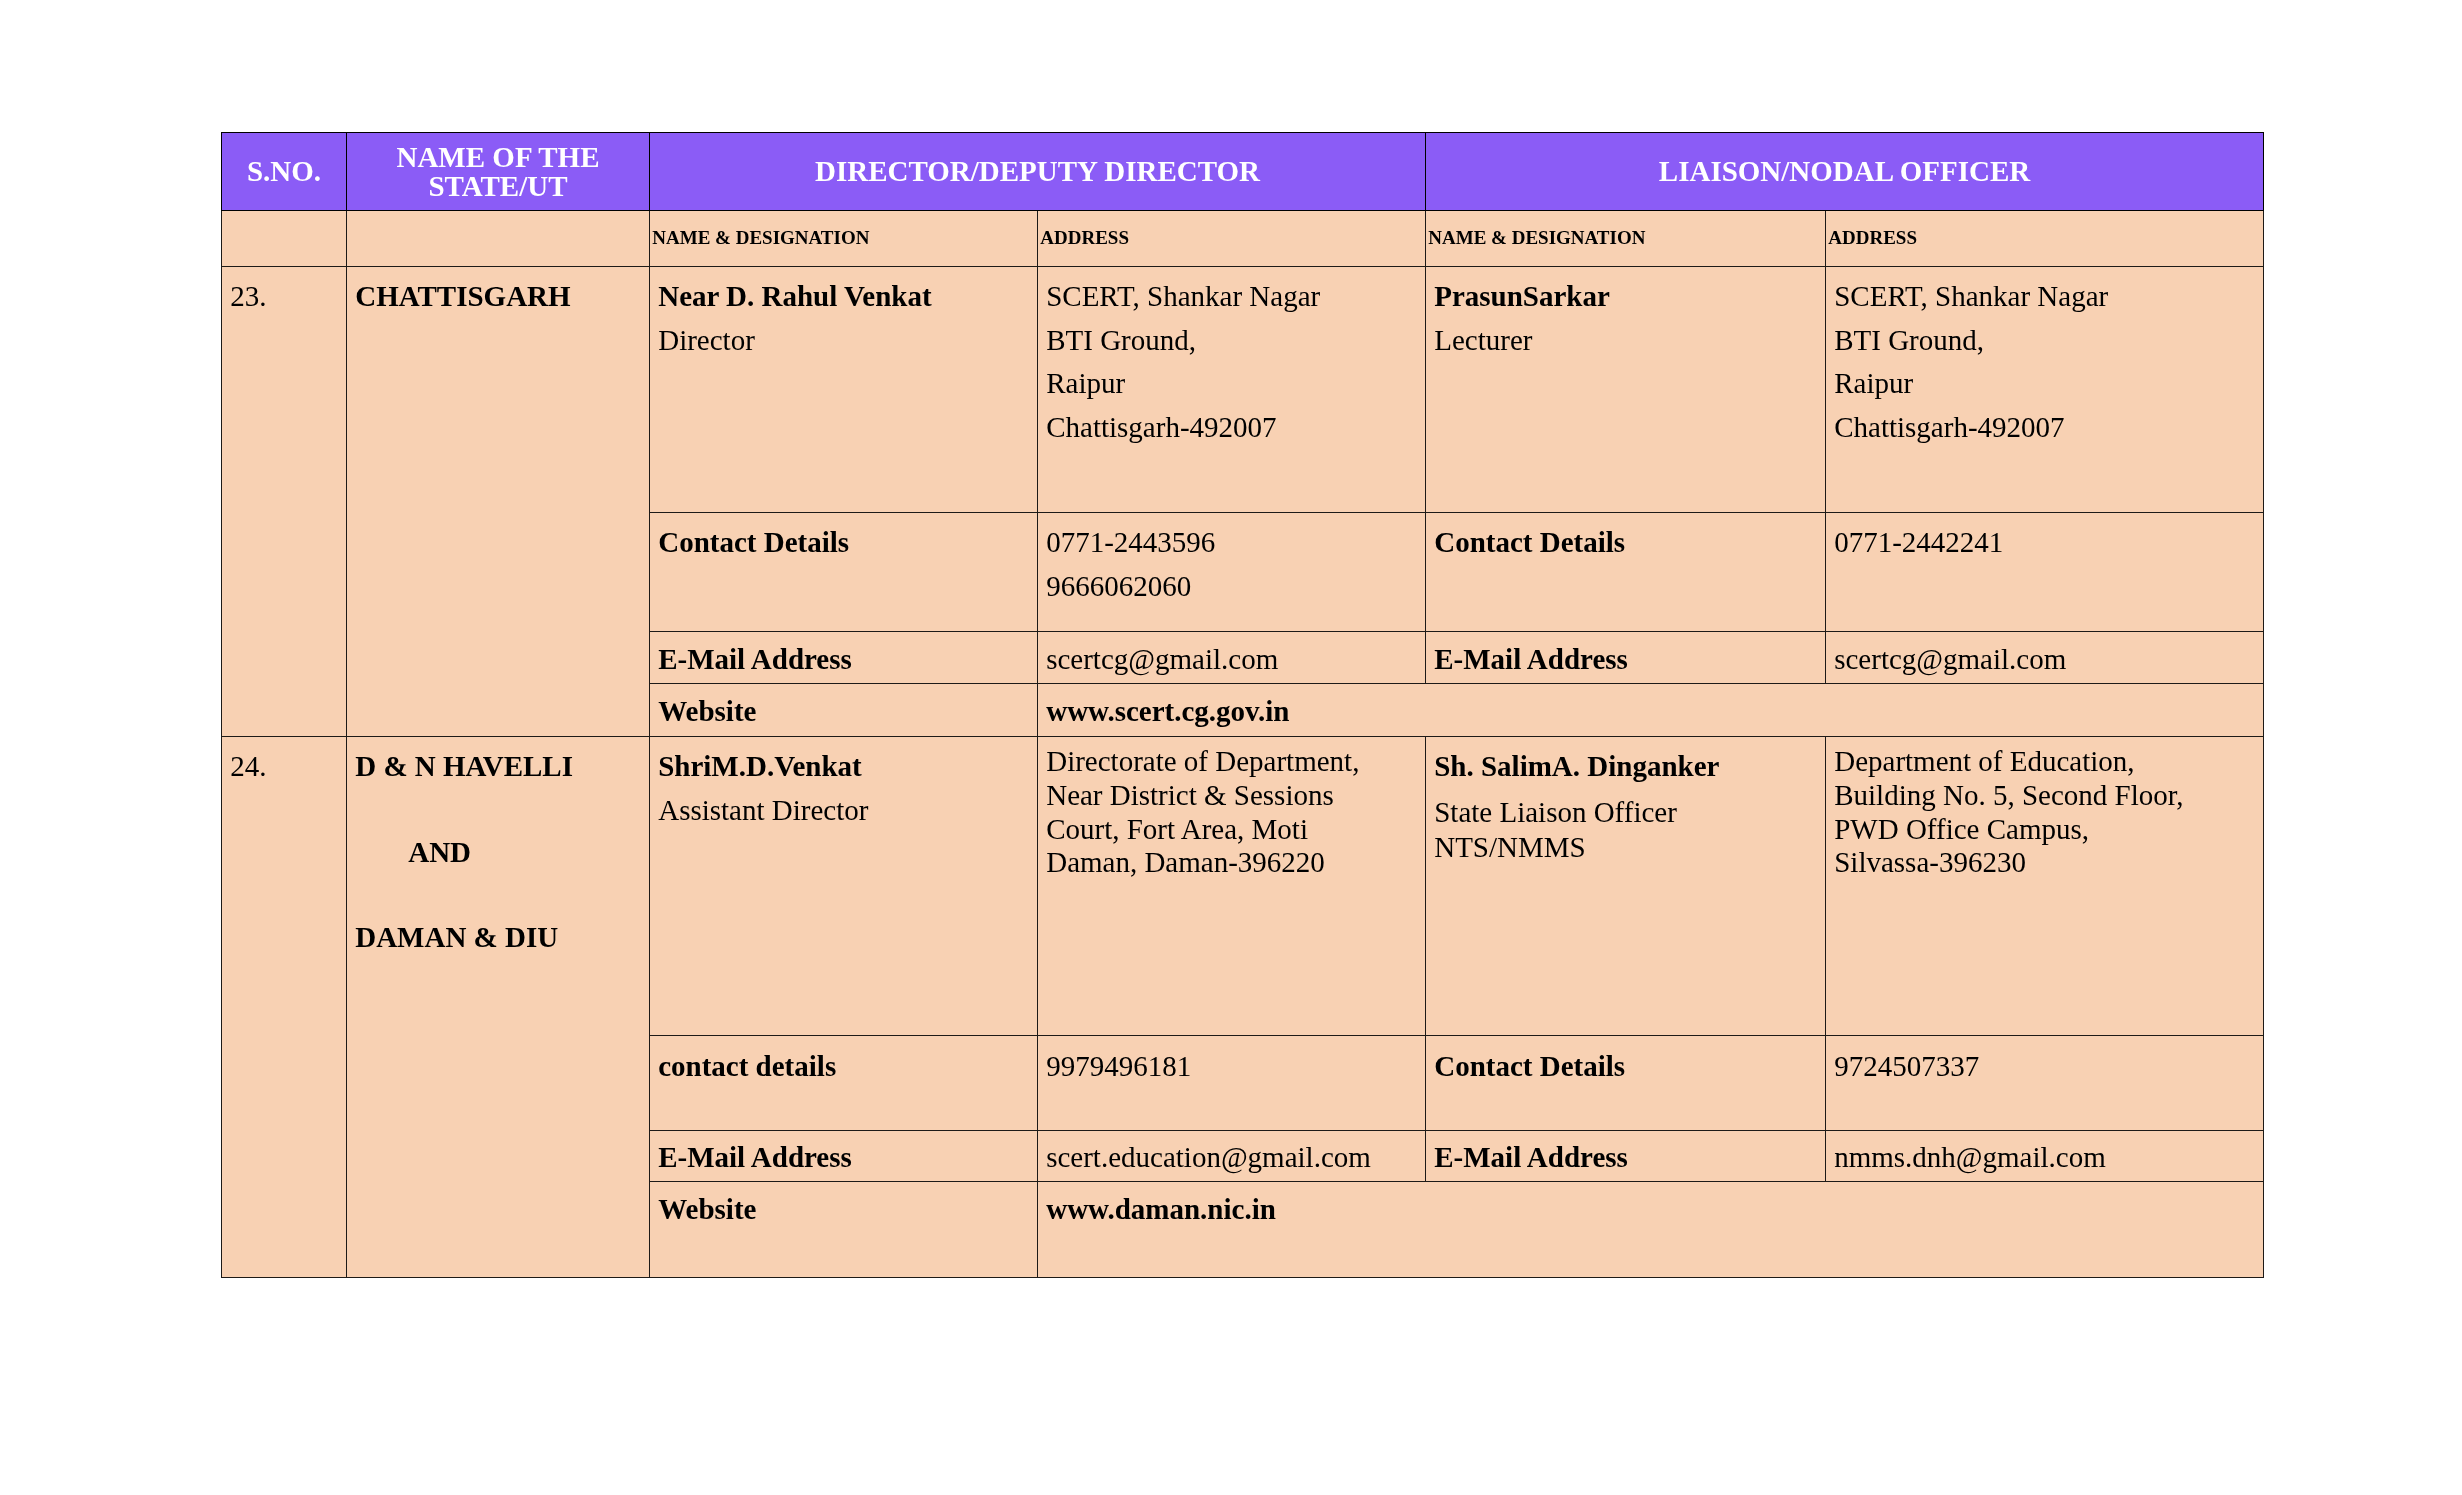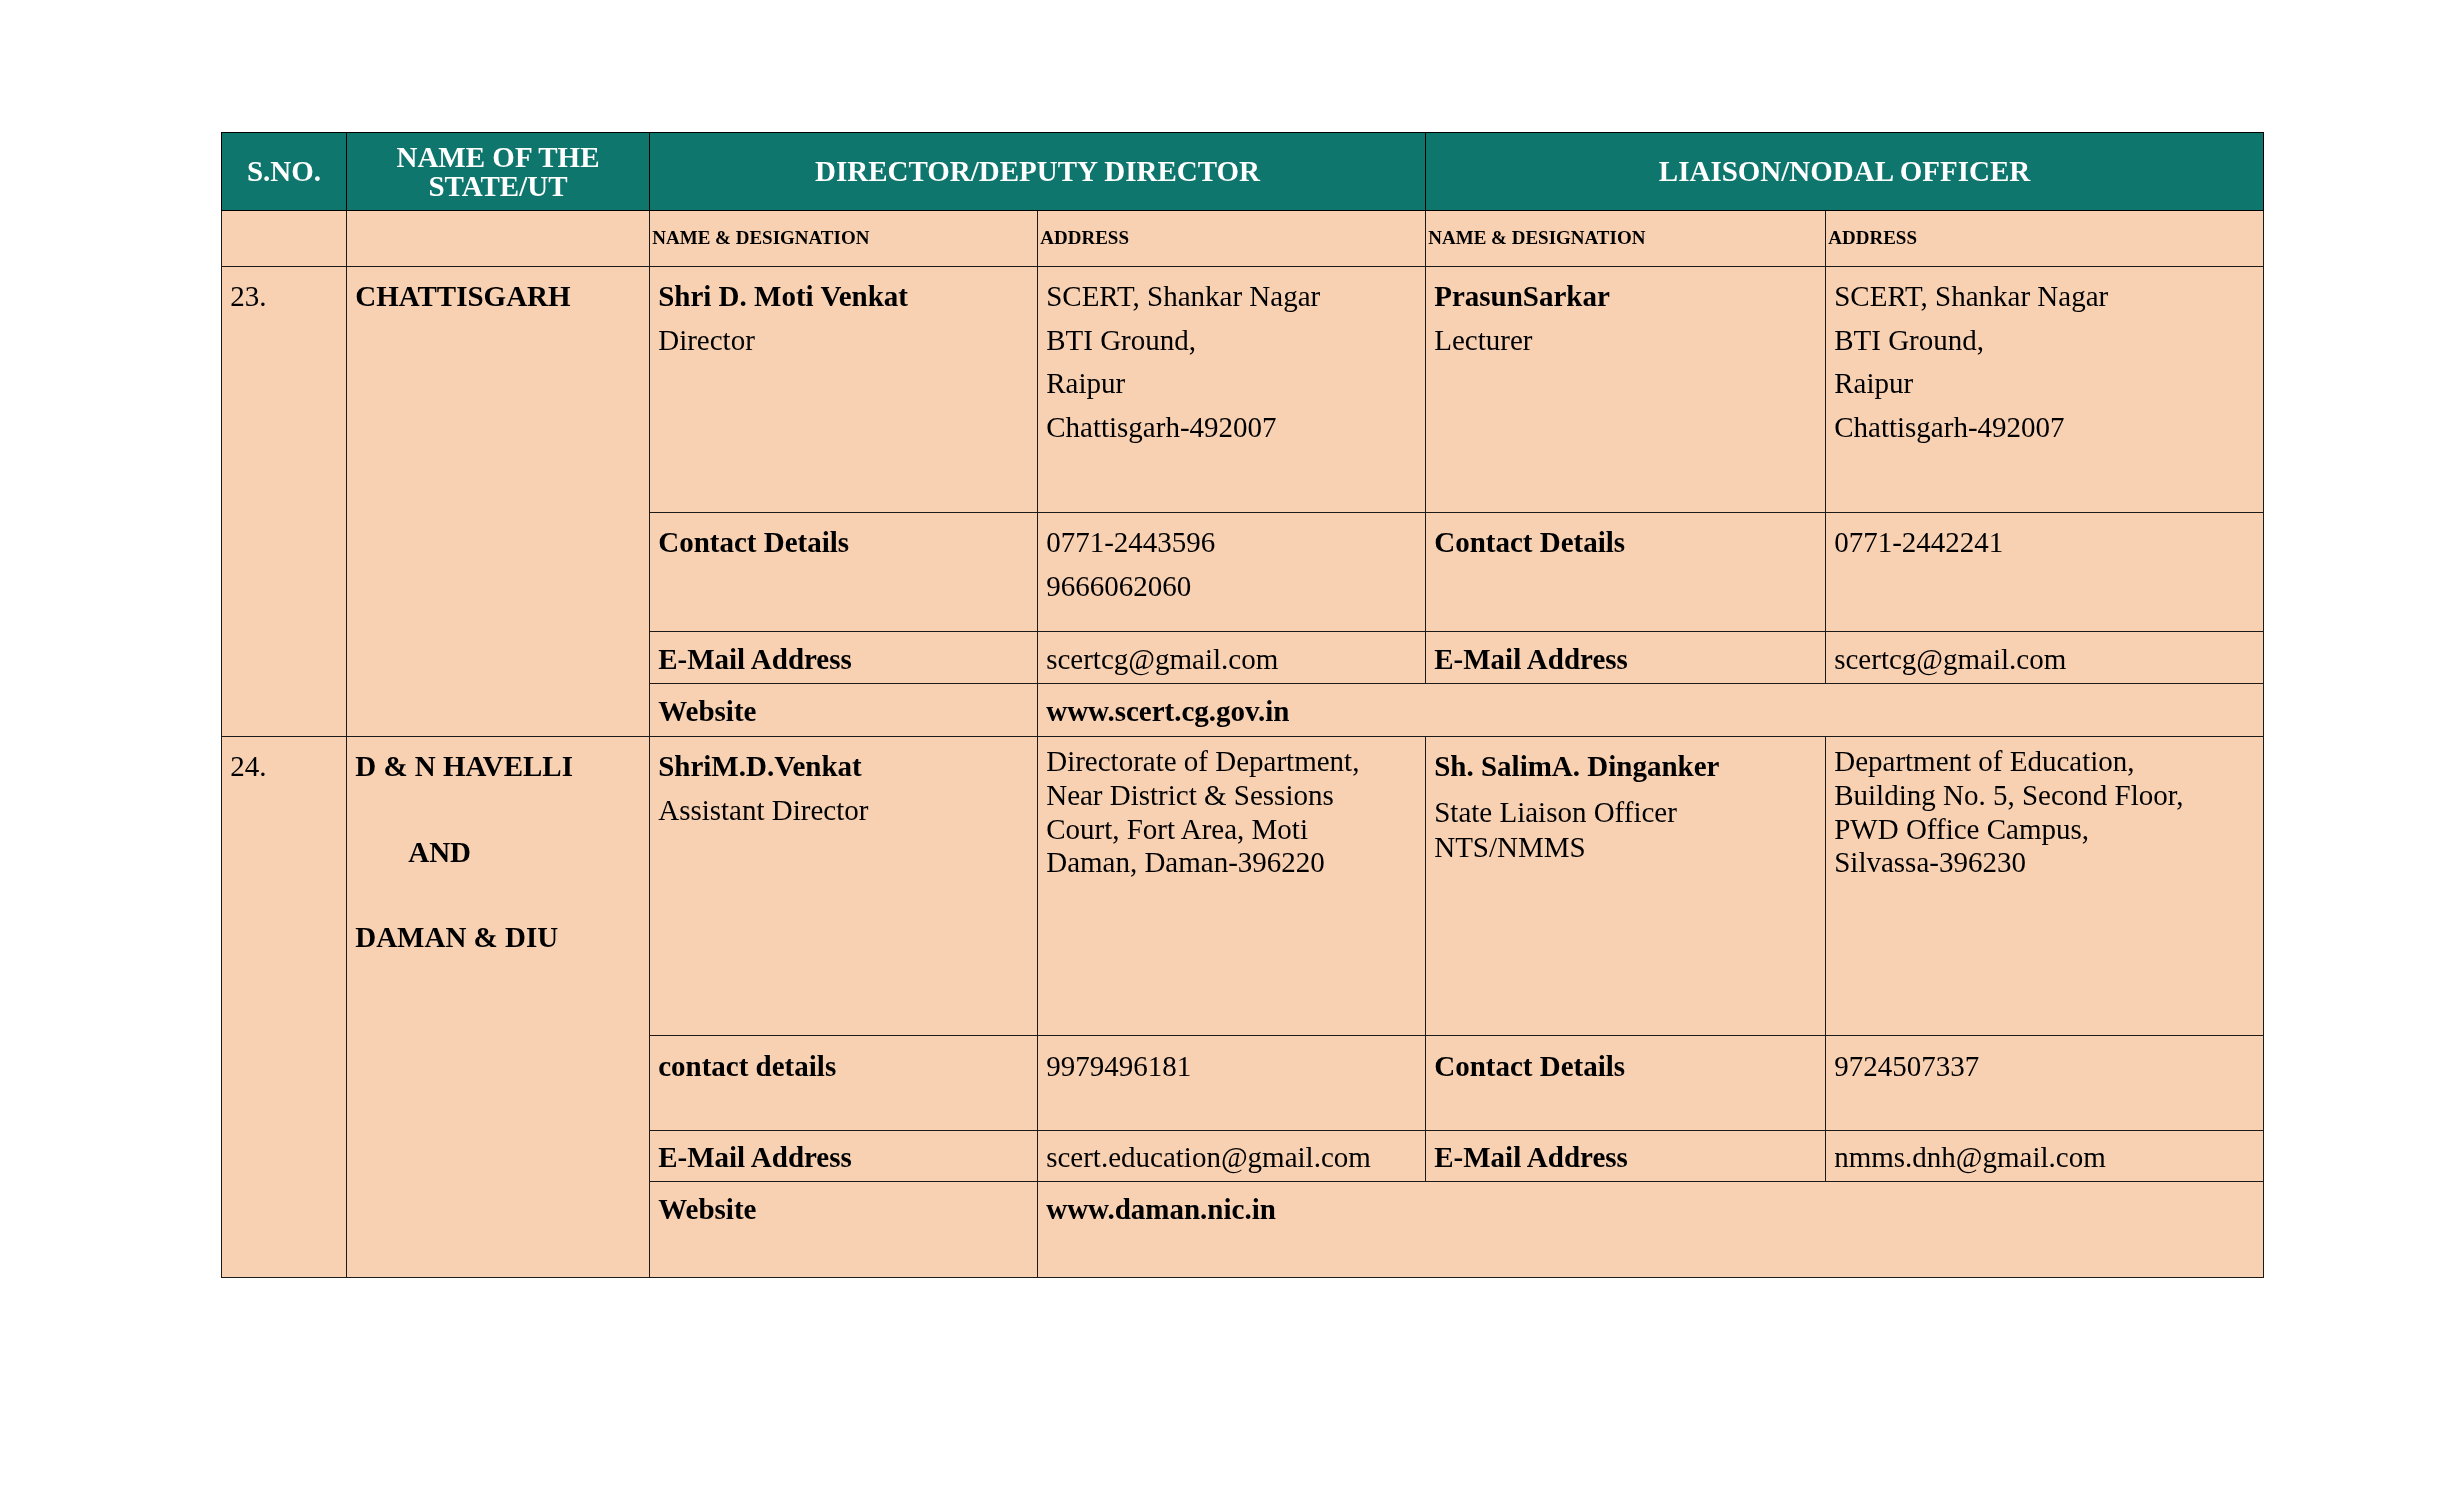--- a/index.html
+++ b/index.html
@@ -39,21 +39,21 @@
     table.directory col.c-laddr { width: 438px; }
 
     table.directory td, table.directory th {
       border: 1.8px solid #1e1a17;
       vertical-align: top;
       padding: 0 8.2px;
       background: #f8d1b3;
       overflow: hidden;
     }
     tr.head th {
-      background: #0f766e;
+      background: #8b5cf6;
       color: #ffffff;
       font-weight: bold;
       height: 77px;
       vertical-align: middle;
       text-align: center;
       border-color: #000;
       font-size: 29px;
       line-height: 1.0;
       padding: 0 5.9px;
     }
@@ -122,21 +122,21 @@
         <td>NAME &amp; DESIGNATION</td>
         <td>ADDRESS</td>
         <td>NAME &amp; DESIGNATION</td>
         <td>ADDRESS</td>
       </tr>
 
       <tr class="r23-main">
         <td class="sno" rowspan="4">23.</td>
         <td class="state" rowspan="4">CHATTISGARH</td>
         <td>
-          <span class="line bold">Shri D. Moti Venkat</span>
+          <span class="line bold">Near D. Rahul Venkat</span>
           <span class="line">Director</span>
         </td>
         <td>
           <span class="line">SCERT, Shankar Nagar</span>
           <span class="line">BTI Ground,</span>
           <span class="line">Raipur</span>
           <span class="line">Chattisgarh-492007</span>
         </td>
         <td>
           <span class="line bold">PrasunSarkar</span>

